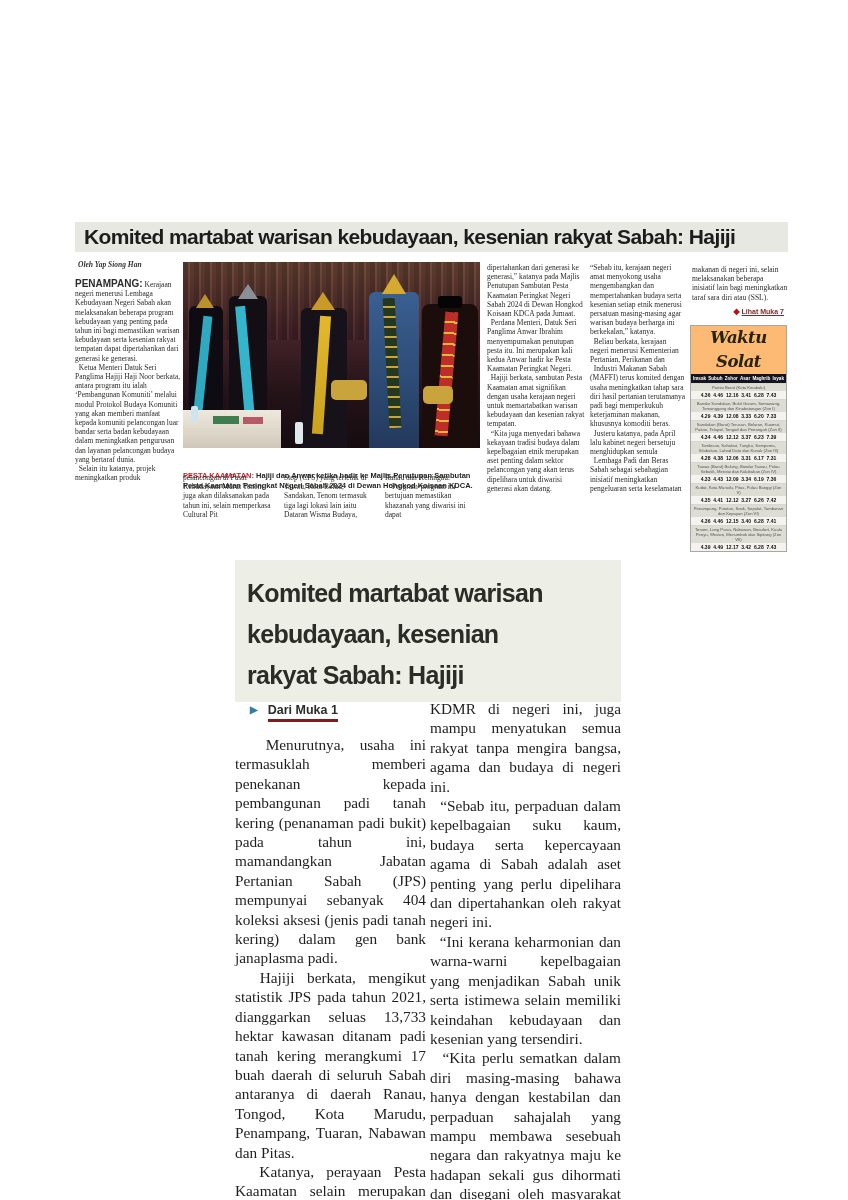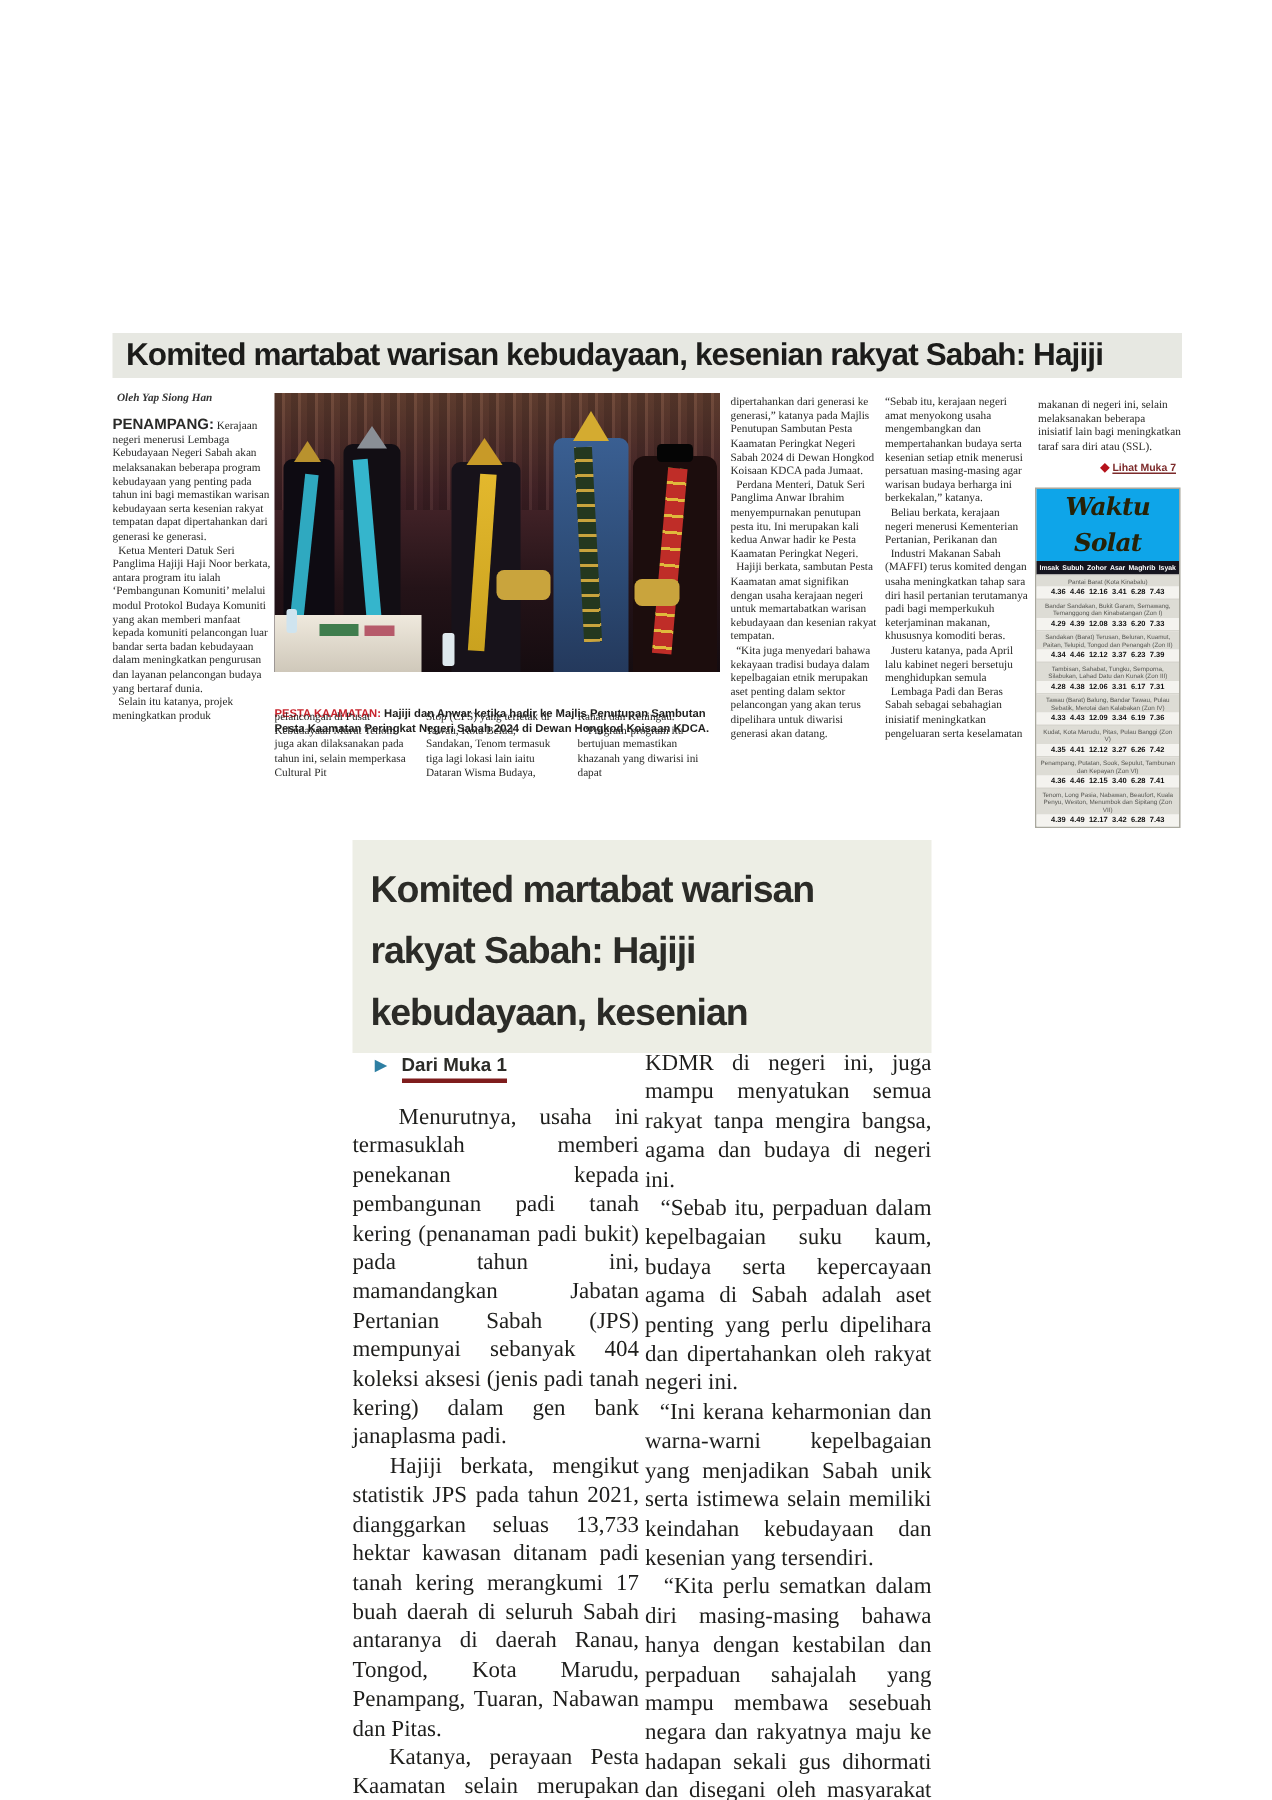--- a/index.html
+++ b/index.html
@@ -63,21 +63,21 @@
   .cap-label{color:#c8232c;}
 
   .see-more{position:absolute;left:692px;top:307px;width:92px;text-align:right;
     font-family:"Liberation Sans",sans-serif;font-weight:bold;font-size:7px;color:#8c1418;}
   .see-more .diamond{color:#b5121b;font-size:8px;}
   .see-more .see-label{text-decoration:underline;color:#7c2a2a;}
 
   
   .waktu{position:absolute;left:690px;top:325px;width:97px;border:1px solid #a9a89e;
     box-sizing:border-box;background:#f4f3ef;}
-  .waktu-title{background:#0ea5e9;color:#262208;font-family:"DejaVu Serif",serif;
+  .waktu-title{background:#fdba74;color:#262208;font-family:"DejaVu Serif",serif;
     font-style:italic;font-weight:bold;font-size:16.5px;line-height:24px;text-align:center;
     letter-spacing:-0.5px;}
   .waktu-head{display:flex;justify-content:space-between;background:#15151f;color:#ffffff;
     font-family:"Liberation Sans",sans-serif;font-weight:bold;font-size:4.6px;
     line-height:9px;padding:0 2px;}
   .ws-row{border-top:1px solid #d7d6cf;}
   .ws-zone{font-family:"Liberation Sans",sans-serif;font-size:4.2px;line-height:5px;
     color:#555550;background:#dddcd5;text-align:center;padding:1px 2px;}
   .ws-times{font-family:"Liberation Sans",sans-serif;font-weight:bold;font-size:5px;
     color:#111;text-align:center;line-height:8px;word-spacing:1.5px;background:#f4f3ef;}
@@ -187,22 +187,22 @@
       <div class="ws-row">
         <div class="ws-zone">Tenom, Long Pasia, Nabawan, Beaufort, Kuala Penyu, Weston, Menumbok dan Sipitang (Zon VII)</div>
         <div class="ws-times">4.39 4.49 12.17 3.42 6.28 7.43</div>
       </div>
     </div>
   </section>
 
   <section>
     <div class="headline2">
       <div>Komited martabat warisan</div>
+      <div>kebudayaan, kesenian</div>
       <div>rakyat Sabah: Hajiji</div>
-      <div>kebudayaan, kesenian</div>
     </div>
     <div class="from-page"><span class="tri">▶</span><span class="fp-label">Dari Muka 1</span></div>
     <div class="bcol bleft">  Menurutnya, usaha ini termasuklah memberi penekanan kepada pembangunan padi tanah kering (penanaman padi bukit) pada tahun ini, mamandangkan Jabatan Pertanian Sabah (JPS) mempunyai sebanyak 404 koleksi aksesi (jenis padi tanah kering) dalam gen bank janaplasma padi.
   Hajiji berkata, mengikut statistik JPS pada tahun 2021, dianggarkan seluas 13,733 hektar kawasan ditanam padi tanah kering merangkumi 17 buah daerah di seluruh Sabah antaranya di daerah Ranau, Tongod, Kota Marudu, Penampang, Tuaran, Nabawan dan Pitas.
   Katanya, perayaan Pesta Kaamatan selain merupakan medan untuk mengetengahkan budaya dan seni masyarakat</div>
     <div class="bcol bright">KDMR di negeri ini, juga mampu menyatukan semua rakyat tanpa mengira bangsa, agama dan budaya di negeri ini.
   “Sebab itu, perpaduan dalam kepelbagaian suku kaum, budaya serta kepercayaan agama di Sabah adalah aset penting yang perlu dipelihara dan dipertahankan oleh rakyat negeri ini.
   “Ini kerana keharmonian dan warna-warni kepelbagaian yang menjadikan Sabah unik serta istimewa selain memiliki keindahan kebudayaan dan kesenian yang tersendiri.
   “Kita perlu sematkan dalam diri masing-masing bahawa hanya dengan kestabilan dan perpaduan sahajalah yang mampu membawa sesebuah negara dan rakyatnya maju ke hadapan sekali gus dihormati dan disegani oleh masyarakat antarabangsa,” katanya.</div>
   </section>

